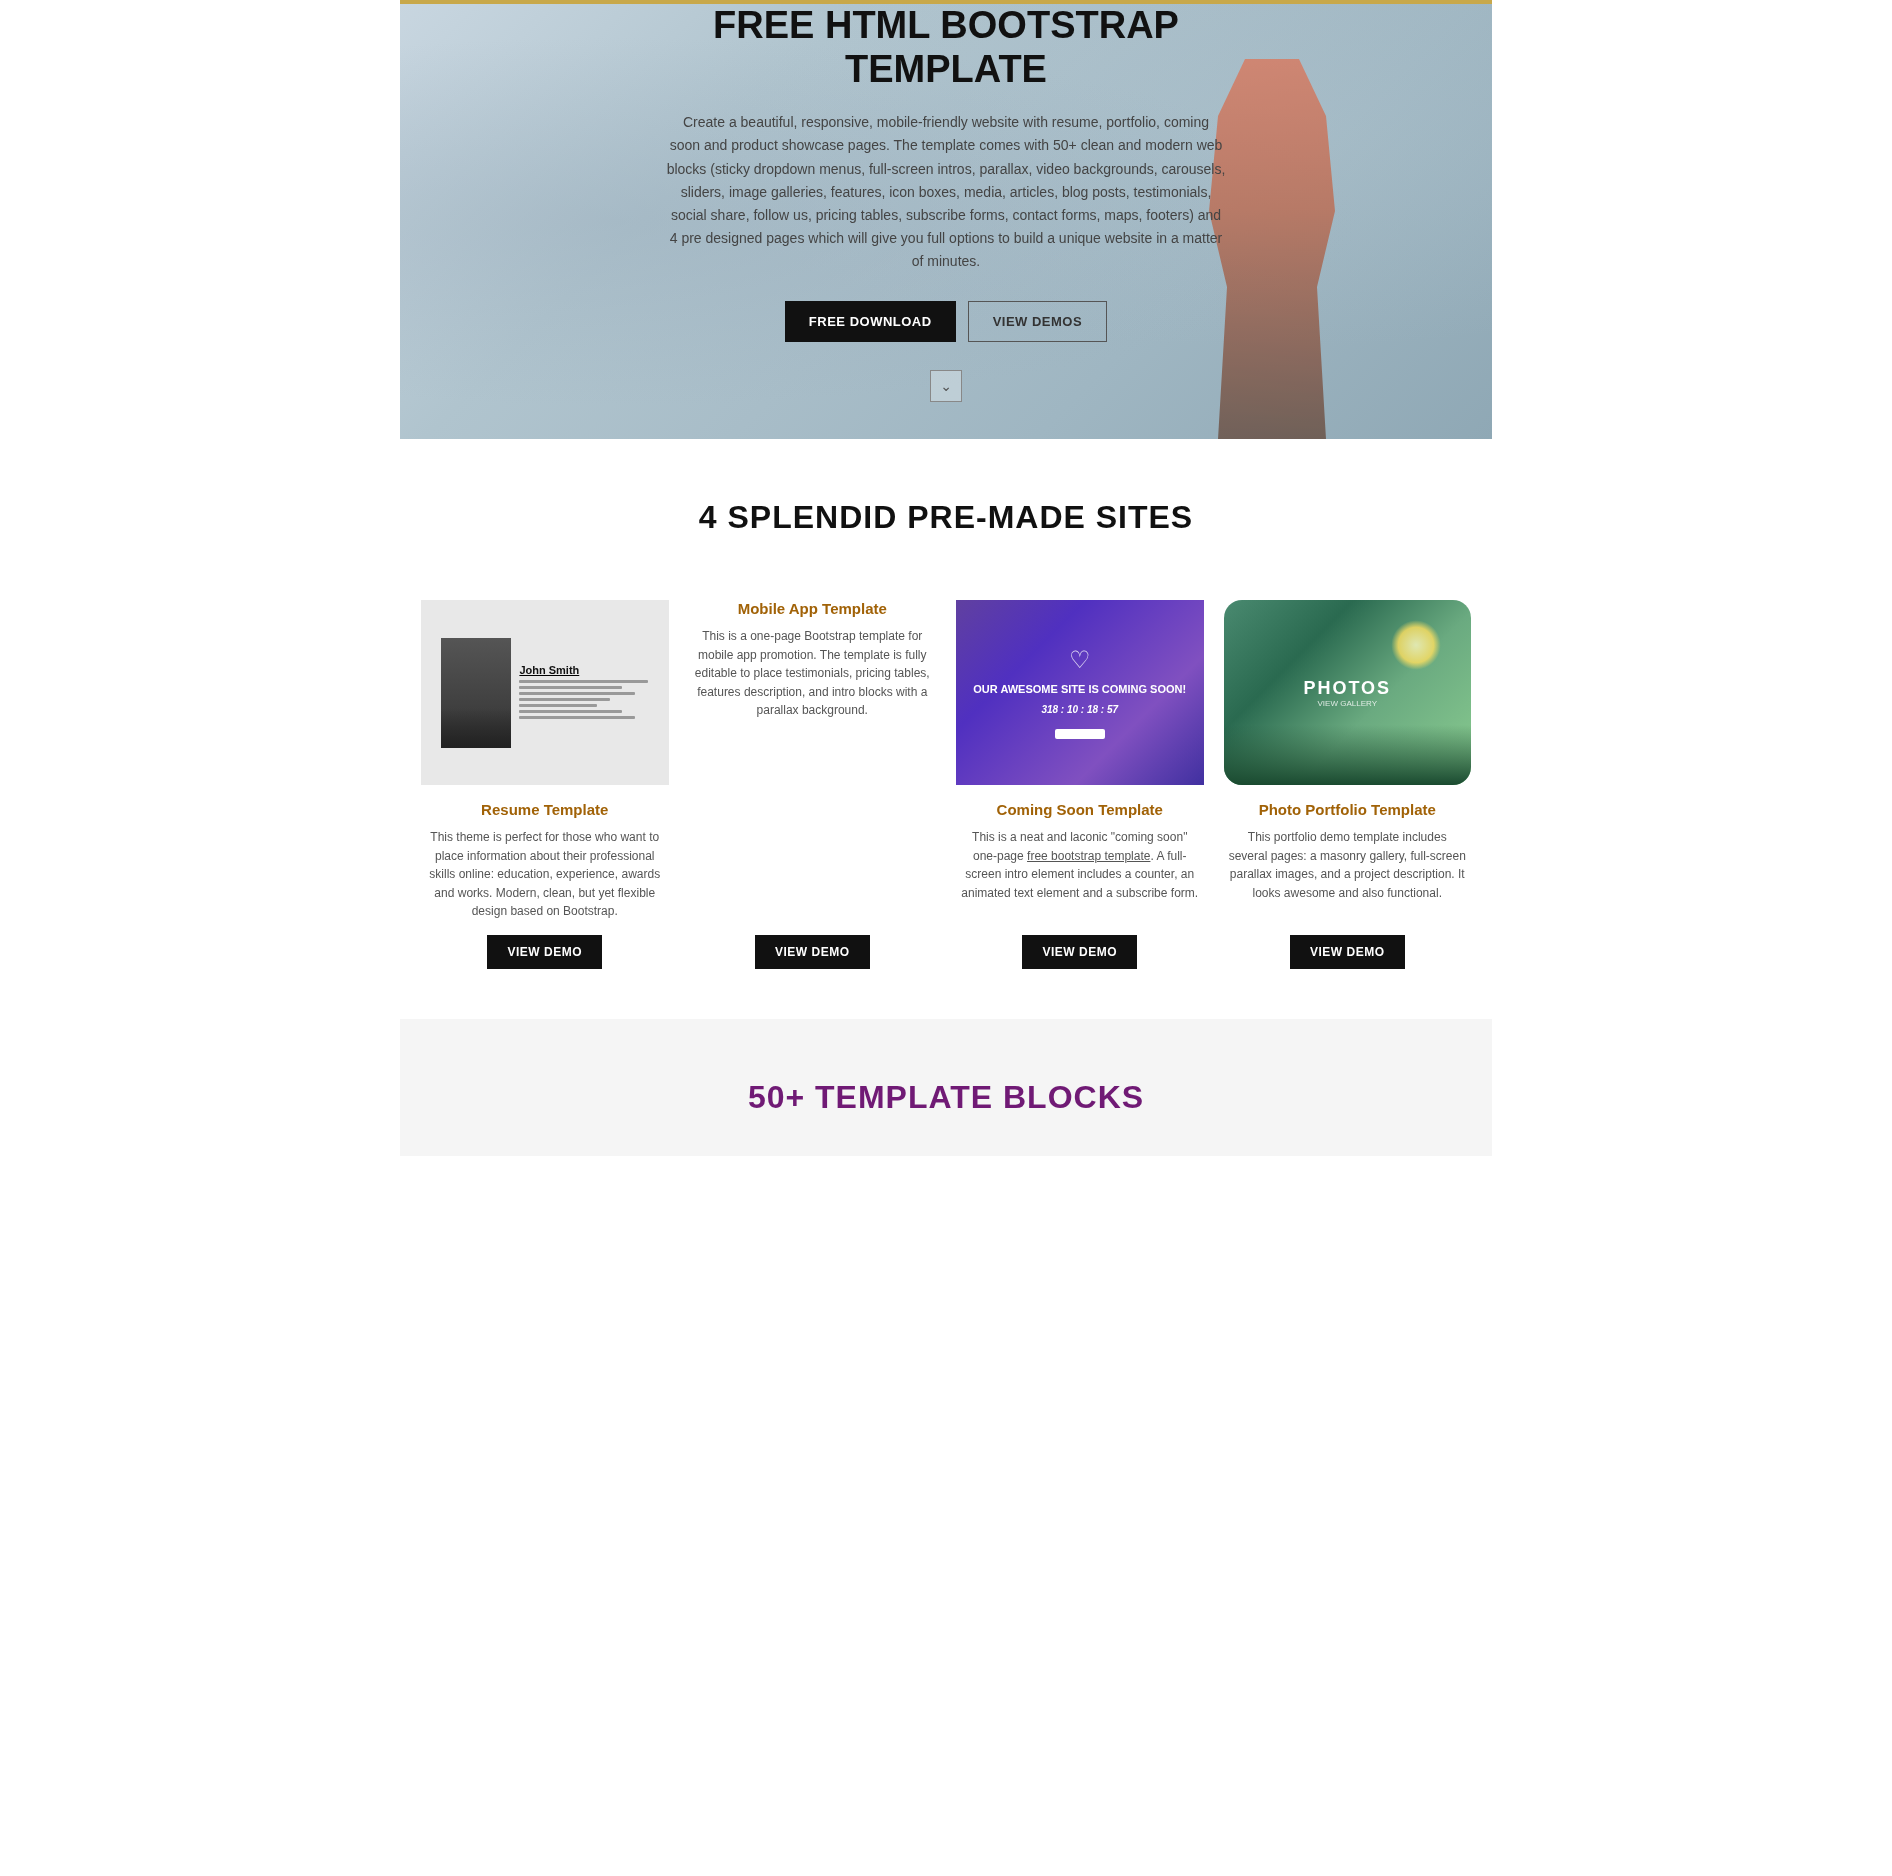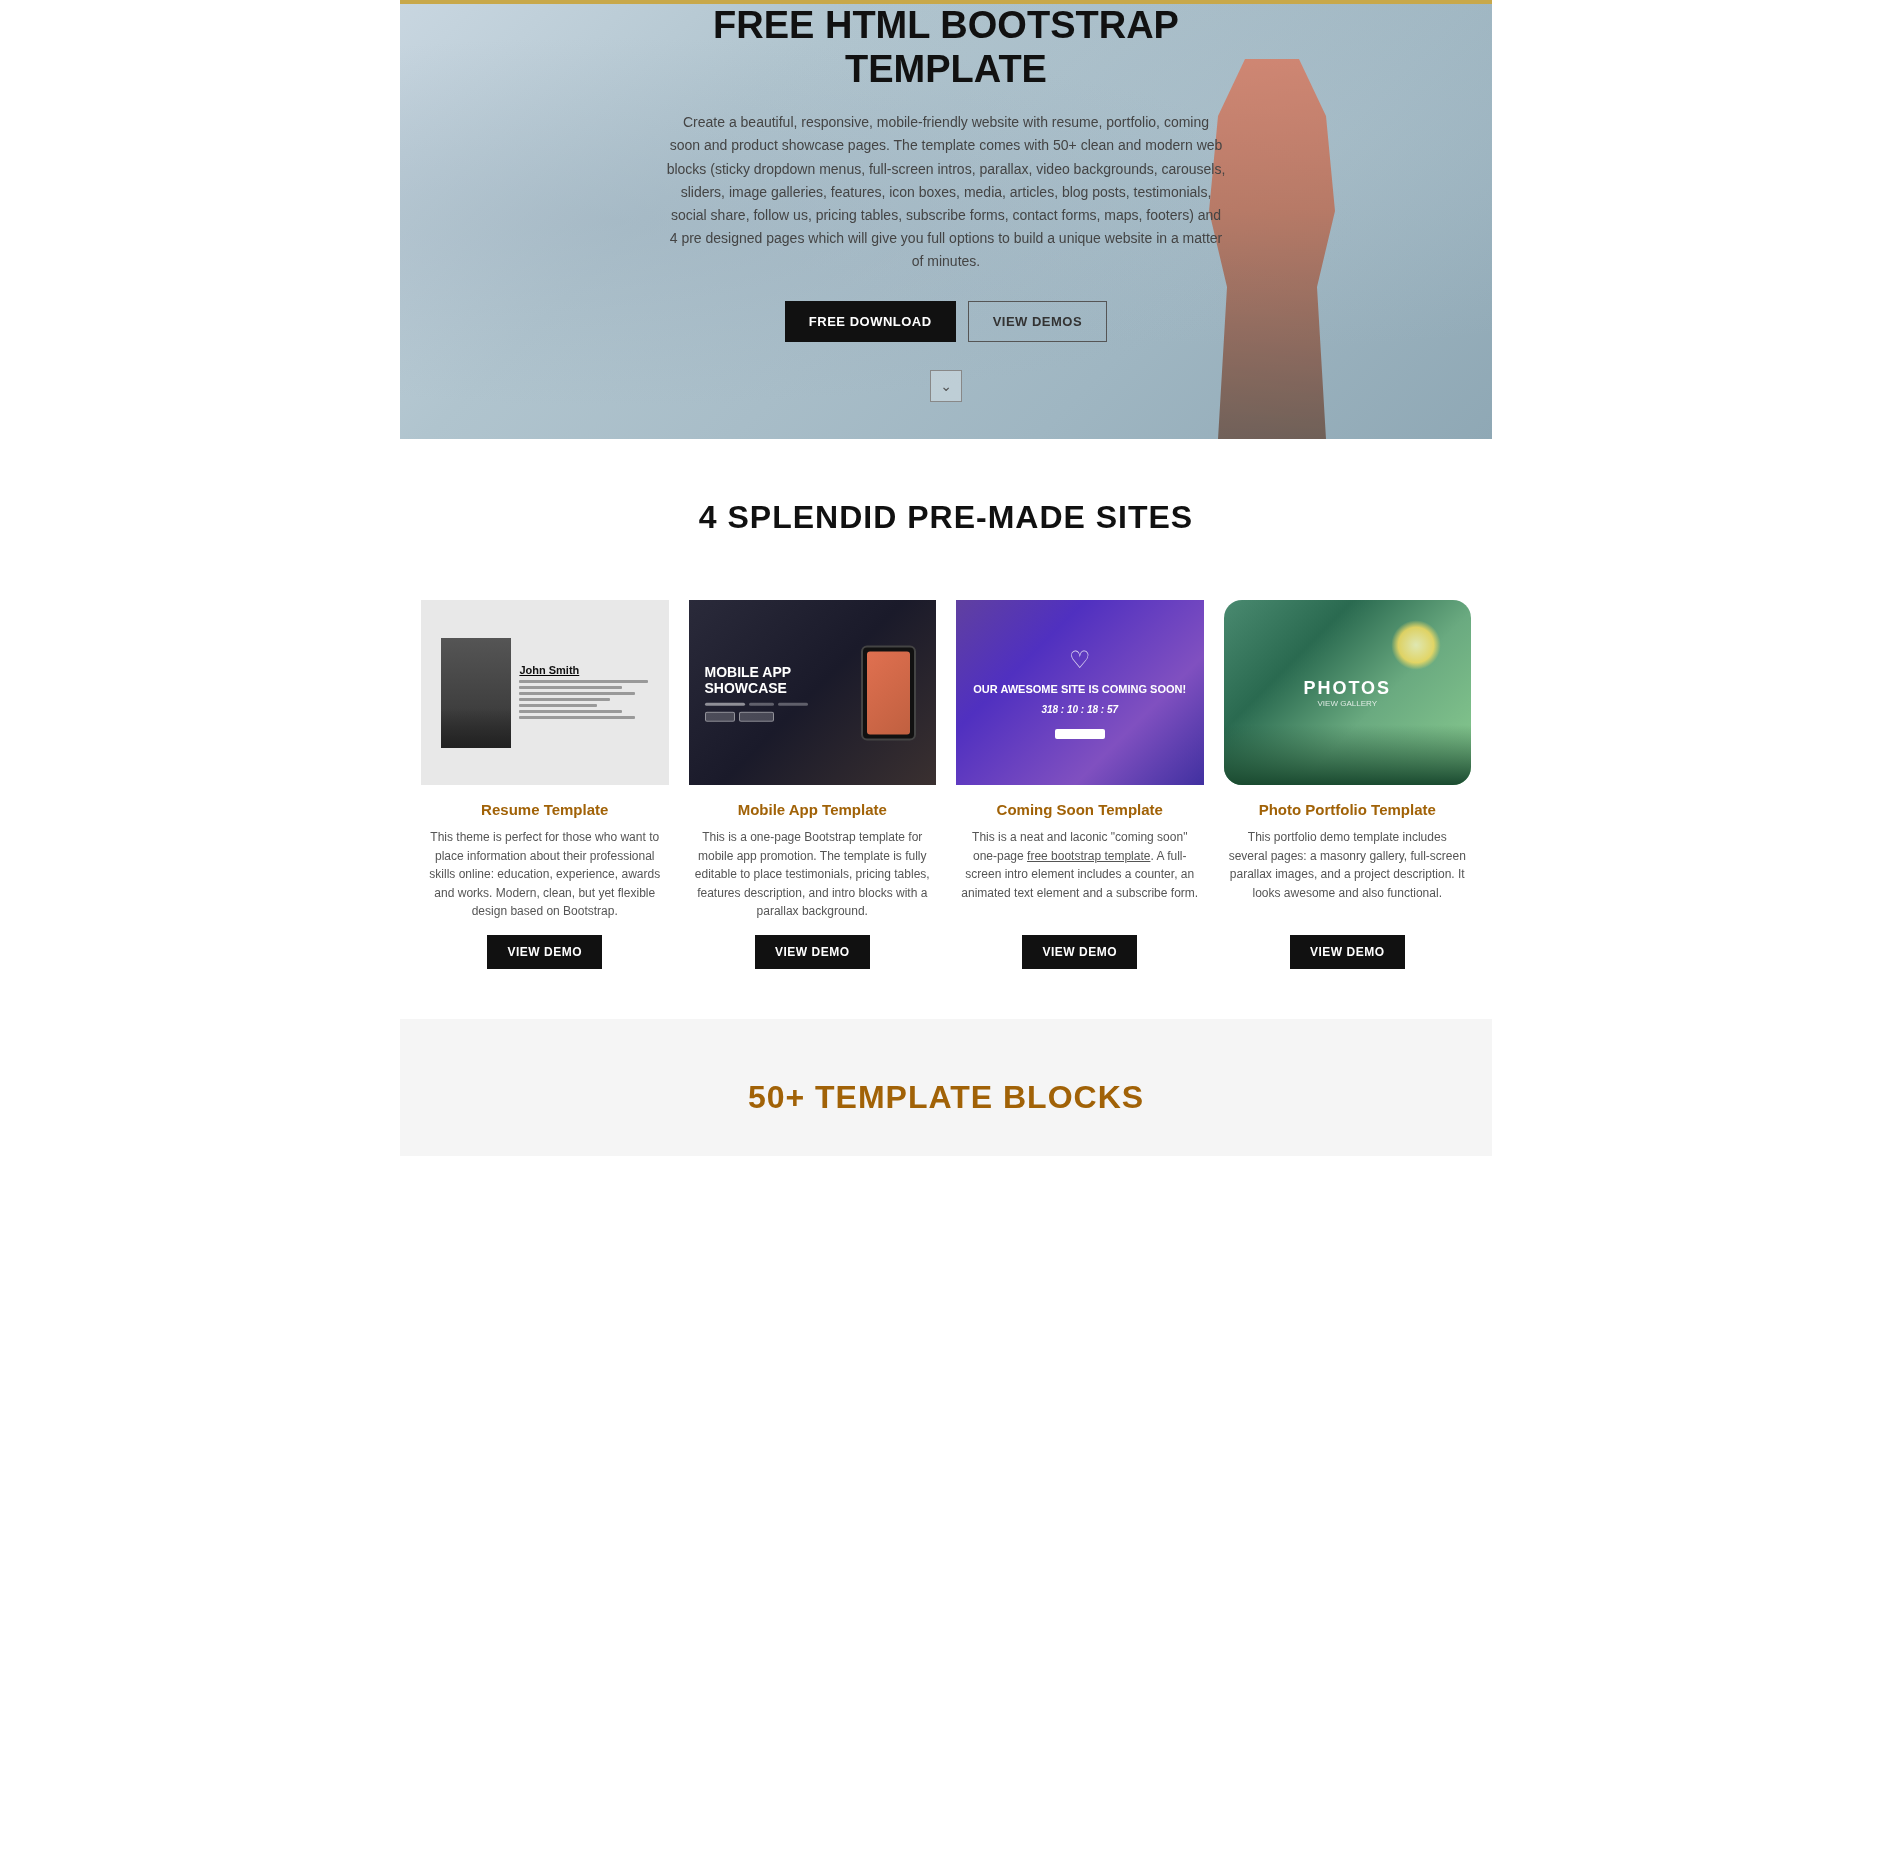--- a/index.html
+++ b/index.html
@@ -335,21 +335,21 @@
 
     
     .blocks-section {
       background: #f5f5f5;
       padding: 60px 20px 40px;
       text-align: center;
     }
     .blocks-section h2 {
       font-size: 32px;
       font-weight: 900;
-      color: #a16207;
+      color: #701a75;
       text-transform: uppercase;
       letter-spacing: 1px;
     }
 
     
     .top-bar {
       width: 100%;
       height: 4px;
       background: #c8a84a;
     }
@@ -398,38 +398,20 @@
             <div class="resume-line w90"></div>
           </div>
         </div>
       </div>
       <div class="template-title">Resume Template</div>
       <div class="template-desc">This theme is perfect for those who want to place information about their professional skills online: education, experience, awards and works. Modern, clean, but yet flexible design based on Bootstrap.</div>
       <button class="btn-view-demo">VIEW DEMO</button>
     </div>
 
     <div class="template-card">
-      <div class="template-preview preview-mobile">
-        <div class="mobile-text-overlay">
-          <div class="big-text">
-            <span>MOBILE APP</span><br>
-            <span>SHOWCASE</span>
-          </div>
-          <div style="margin-top:6px; display:flex; gap:4px;">
-            <div style="width:40px; height:3px; background:rgba(255,255,255,0.5); border-radius:2px;"></div>
-            <div style="width:25px; height:3px; background:rgba(255,255,255,0.3); border-radius:2px;"></div>
-            <div style="width:30px; height:3px; background:rgba(255,255,255,0.3); border-radius:2px;"></div>
-          </div>
-          <div style="margin-top:6px; display:flex; gap:4px;">
-            <div style="width:30px; height:10px; background:rgba(255,255,255,0.2); border:1px solid rgba(255,255,255,0.4); border-radius:2px;"></div>
-            <div style="width:35px; height:10px; background:rgba(255,255,255,0.2); border:1px solid rgba(255,255,255,0.4); border-radius:2px;"></div>
-          </div>
-        </div>
-        <div class="mobile-phone-shape"></div>
-      </div>
       <div class="template-title">Mobile App Template</div>
       <div class="template-desc">This is a one-page Bootstrap template for mobile app promotion. The template is fully editable to place testimonials, pricing tables, features description, and intro blocks with a parallax background.</div>
       <button class="btn-view-demo">VIEW DEMO</button>
     </div>
 
     <div class="template-card">
       <div class="template-preview preview-coming-soon">
         <div class="heart-icon">♡</div>
         <div class="coming-soon-text">OUR AWESOME SITE IS COMING SOON!</div>
         <div class="countdown-row">

